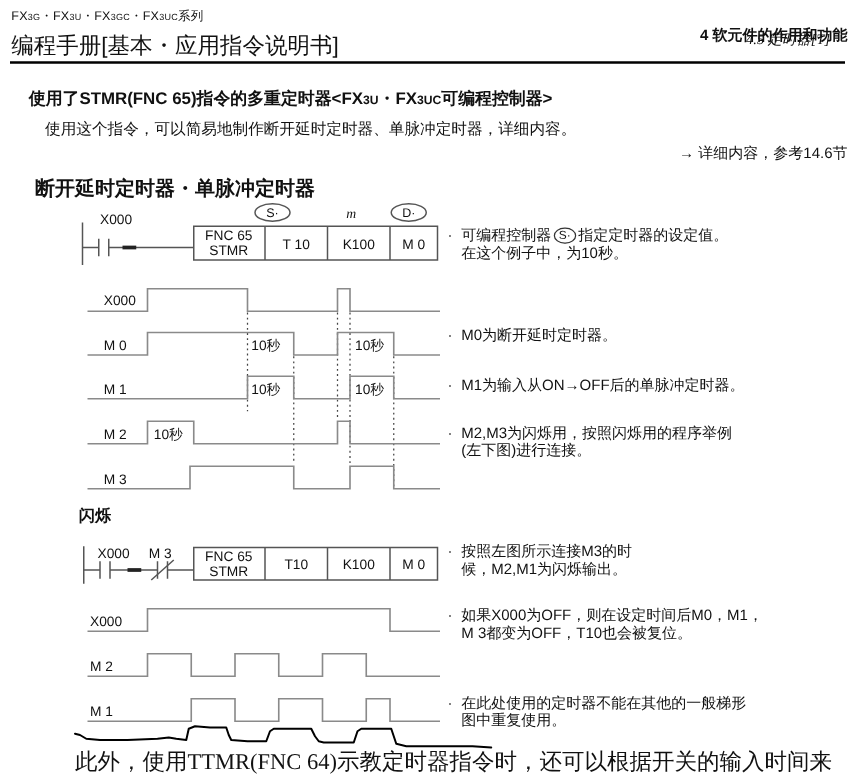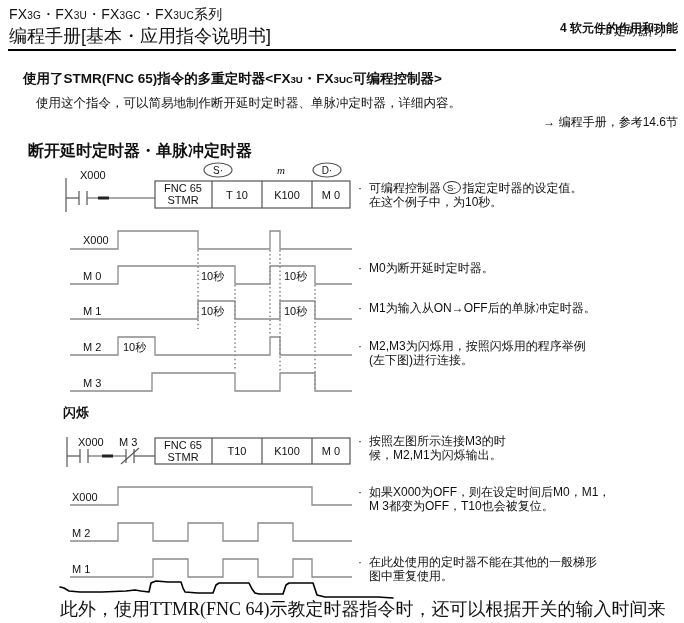--- a/index.html
+++ b/index.html
@@ -1,21 +1,21 @@
 <!DOCTYPE html>
 <html><head>
 <meta charset="utf-8">
 <style>
   html,body{margin:0;padding:0;background:#ffffff;}
   .page{position:relative;width:684px;height:623px;background:#fff;overflow:hidden;
         font-family:"Liberation Sans","DejaVu Sans",sans-serif;color:#111;}
   .abs{position:absolute;}
   .serif{font-family:"Liberation Serif","DejaVu Serif",serif;}
   
-  .hdr-brand{left:9px;top:6px;font-size:14px;letter-spacing:0.2px;}
+  .hdr-brand{left:9px;top:6px;font-size:10px;letter-spacing:0.2px;}
   .hdr-sub{left:9px;top:24px;font-size:18px;}
   .hdr-chapter{right:6px;top:20px;font-size:12px;font-weight:bold;text-align:center;}
   .hdr-section{right:20px;top:24px;font-size:11.5px;font-style:italic;text-align:right;
                font-family:"Liberation Serif","DejaVu Serif",serif;}
   .sub{font-size:0.72em;}
   .hdr-rule{left:8px;top:49px;width:668px;height:2px;background:#000;}
   
   .title{left:23px;top:70px;font-size:13.5px;font-weight:bold;}
   .intro{left:36px;top:95px;font-size:12.5px;}
   .refline{right:6px;top:114px;font-size:12px;text-align:right;}
@@ -44,21 +44,21 @@
 <div class="page">
 
   <div class="abs hdr-brand"><span>FX</span><span class="sub">3G</span><span>・FX</span><span class="sub">3U</span><span>・FX</span><span class="sub">3GC</span><span>・FX</span><span class="sub">3UC</span><span>系列</span></div>
   <div class="abs hdr-sub">编程手册[基本・应用指令说明书]</div>
   <div class="abs hdr-chapter">4 软元件的作用和功能</div>
   <div class="abs hdr-section">4.5 定时器[T]</div>
   <div class="abs hdr-rule"></div>
 
   <div class="abs title"><span>使用了STMR(FNC 65)指令的多重定时器&lt;FX</span><span class="sub">3U</span><span>・FX</span><span class="sub">3UC</span><span>可编程控制器&gt;</span></div>
   <div class="abs intro serif">使用这个指令，可以简易地制作断开延时定时器、单脉冲定时器，详细内容。</div>
-  <div class="abs refline">→ 编程手册，参考14.6节</div>
+  <div class="abs refline">→ 详细内容，参考14.6节</div>
 
   <div class="abs h-sec1">断开延时定时器・单脉冲定时器</div>
 
   <svg style="left:60px;top:158px" width="300" height="56" viewBox="60 158 300 56">
     <g>
       <line class="lad" x1="66" y1="178" x2="66" y2="212"></line>
       <line class="lad" x1="66" y1="198" x2="79" y2="198"></line>
       <line class="lad" x1="79" y1="191" x2="79" y2="205"></line>
       <line class="lad" x1="87" y1="191" x2="87" y2="205"></line>
       <line class="lad" x1="87" y1="198" x2="155" y2="198"></line>

